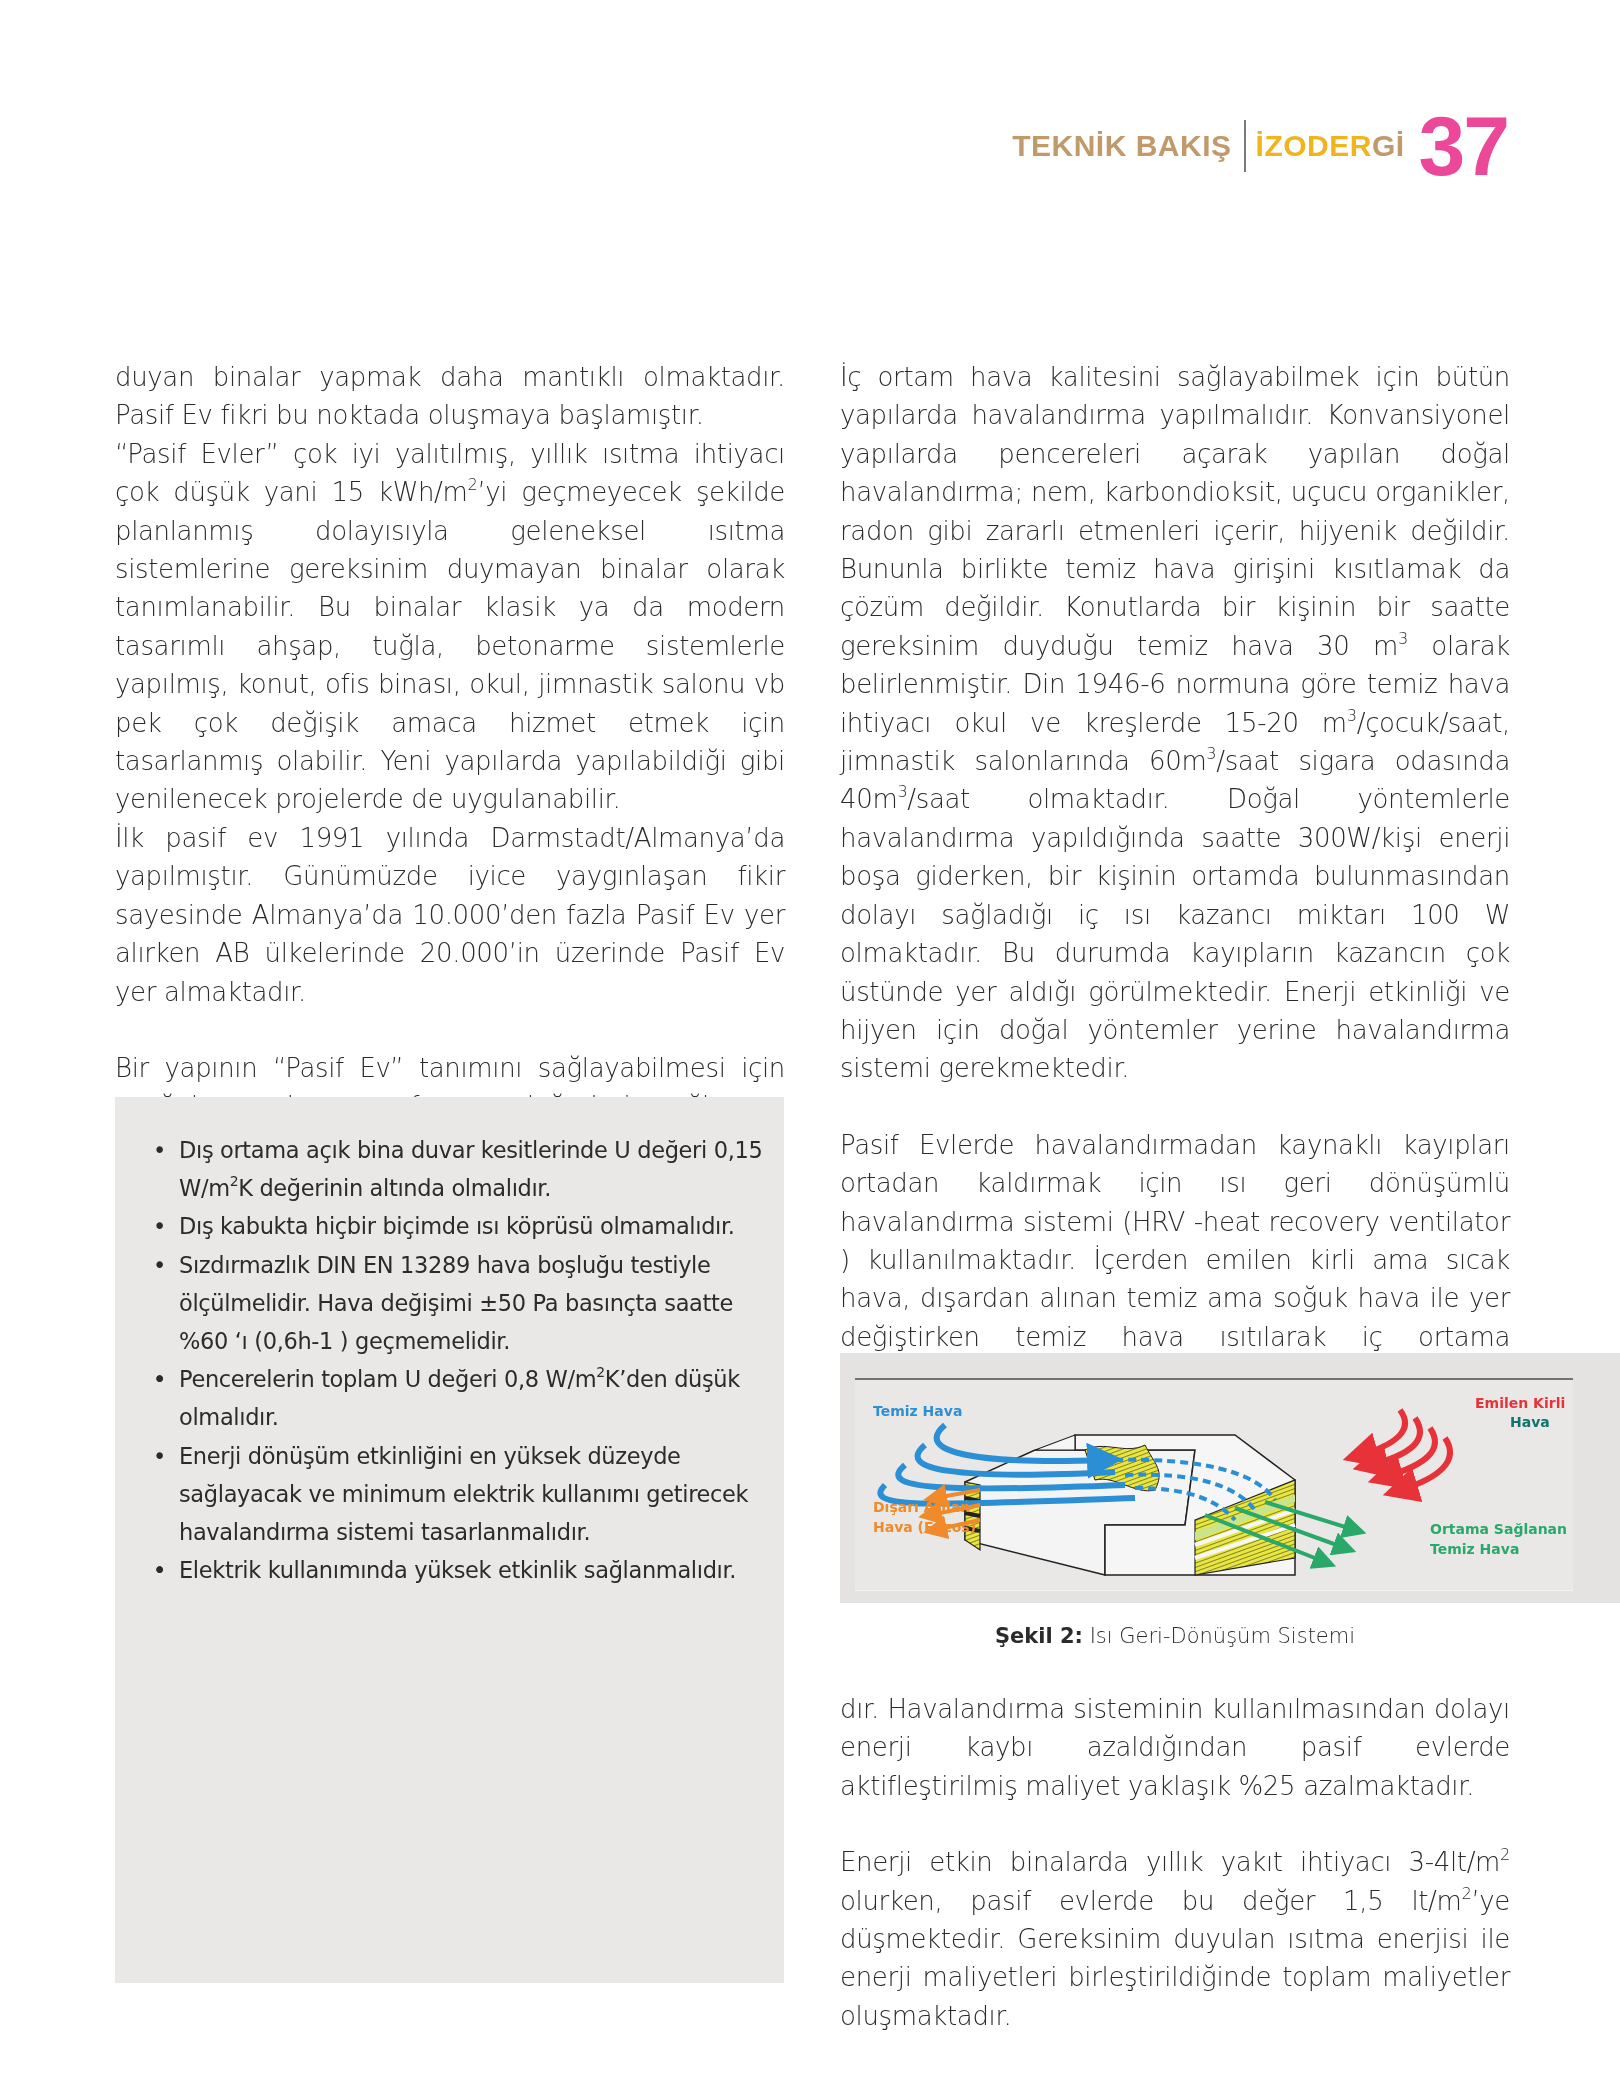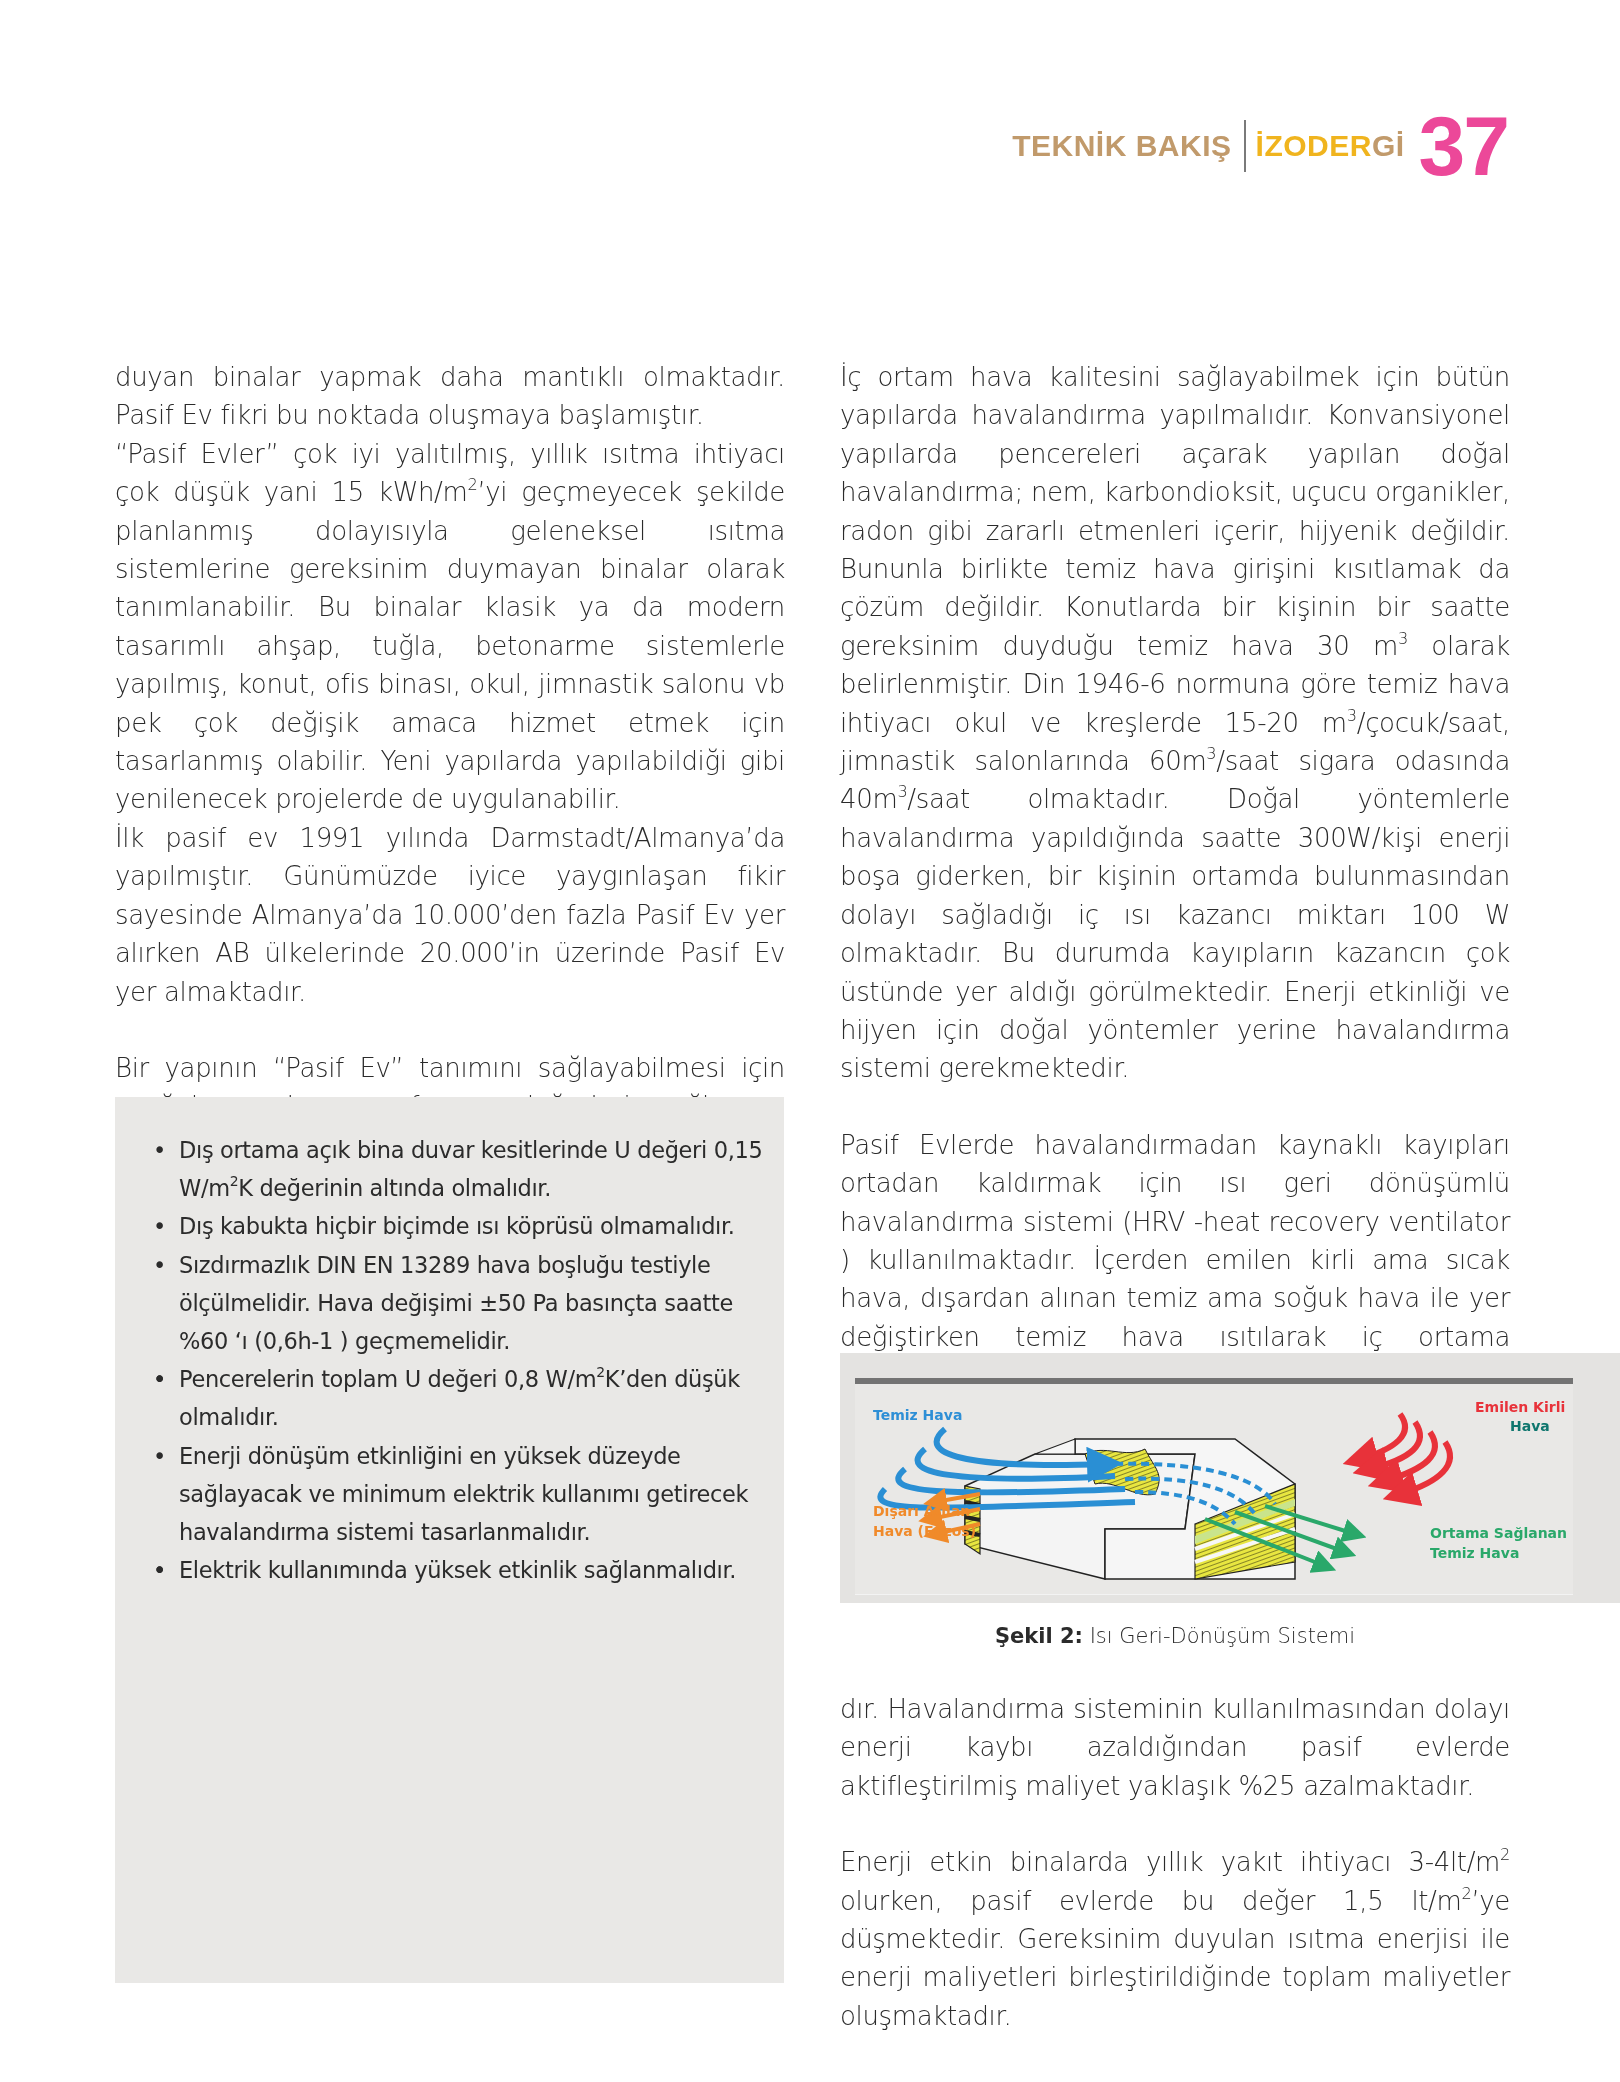--- a/index.html
+++ b/index.html
@@ -31,21 +31,21 @@
              background: #e9e8e6; }
   .graybox ul { list-style: none; margin: 0; padding: 0; position: absolute;
                 left: 38px; top: 34px; width: 610px; }
   .graybox li { position: relative; padding-left: 26px; font-size: 22.5px; line-height: 38.2px;
                 color: #2b2b2b; letter-spacing: -0.35px; }
   .graybox li .bullet { position: absolute; left: 0; top: 0; }
 
   .figure { position: absolute; left: 840px; top: 1353px; width: 780px; height: 250px;
             background: #e4e3e1; }
   .figpanel { position: absolute; left: 15px; top: 25px; width: 718px; height: 210px;
-              background: #e9e8e6; border-top: 6px solid #737373; border-bottom: 1px solid #f3f3f3; }
+              background: #e9e8e6; border-top: 2px solid #737373; border-bottom: 1px solid #f3f3f3; }
   .figpanel svg { position: absolute; left: 0; top: 0; }
   .flabel { position: absolute; font-family: "DejaVu Sans", sans-serif; font-weight: bold;
             font-size: 14px; line-height: 19px; }
   .caption { position: absolute; left: 840px; top: 1624px; width: 670px; text-align: center;
              font-size: 21px; color: #2b2b2b; font-weight: 300; }
   .caption b { font-weight: bold; text-align: right; }
   .right2 { left: 840px; top: 1690px; }
 </style>
 </head>
 <body>

